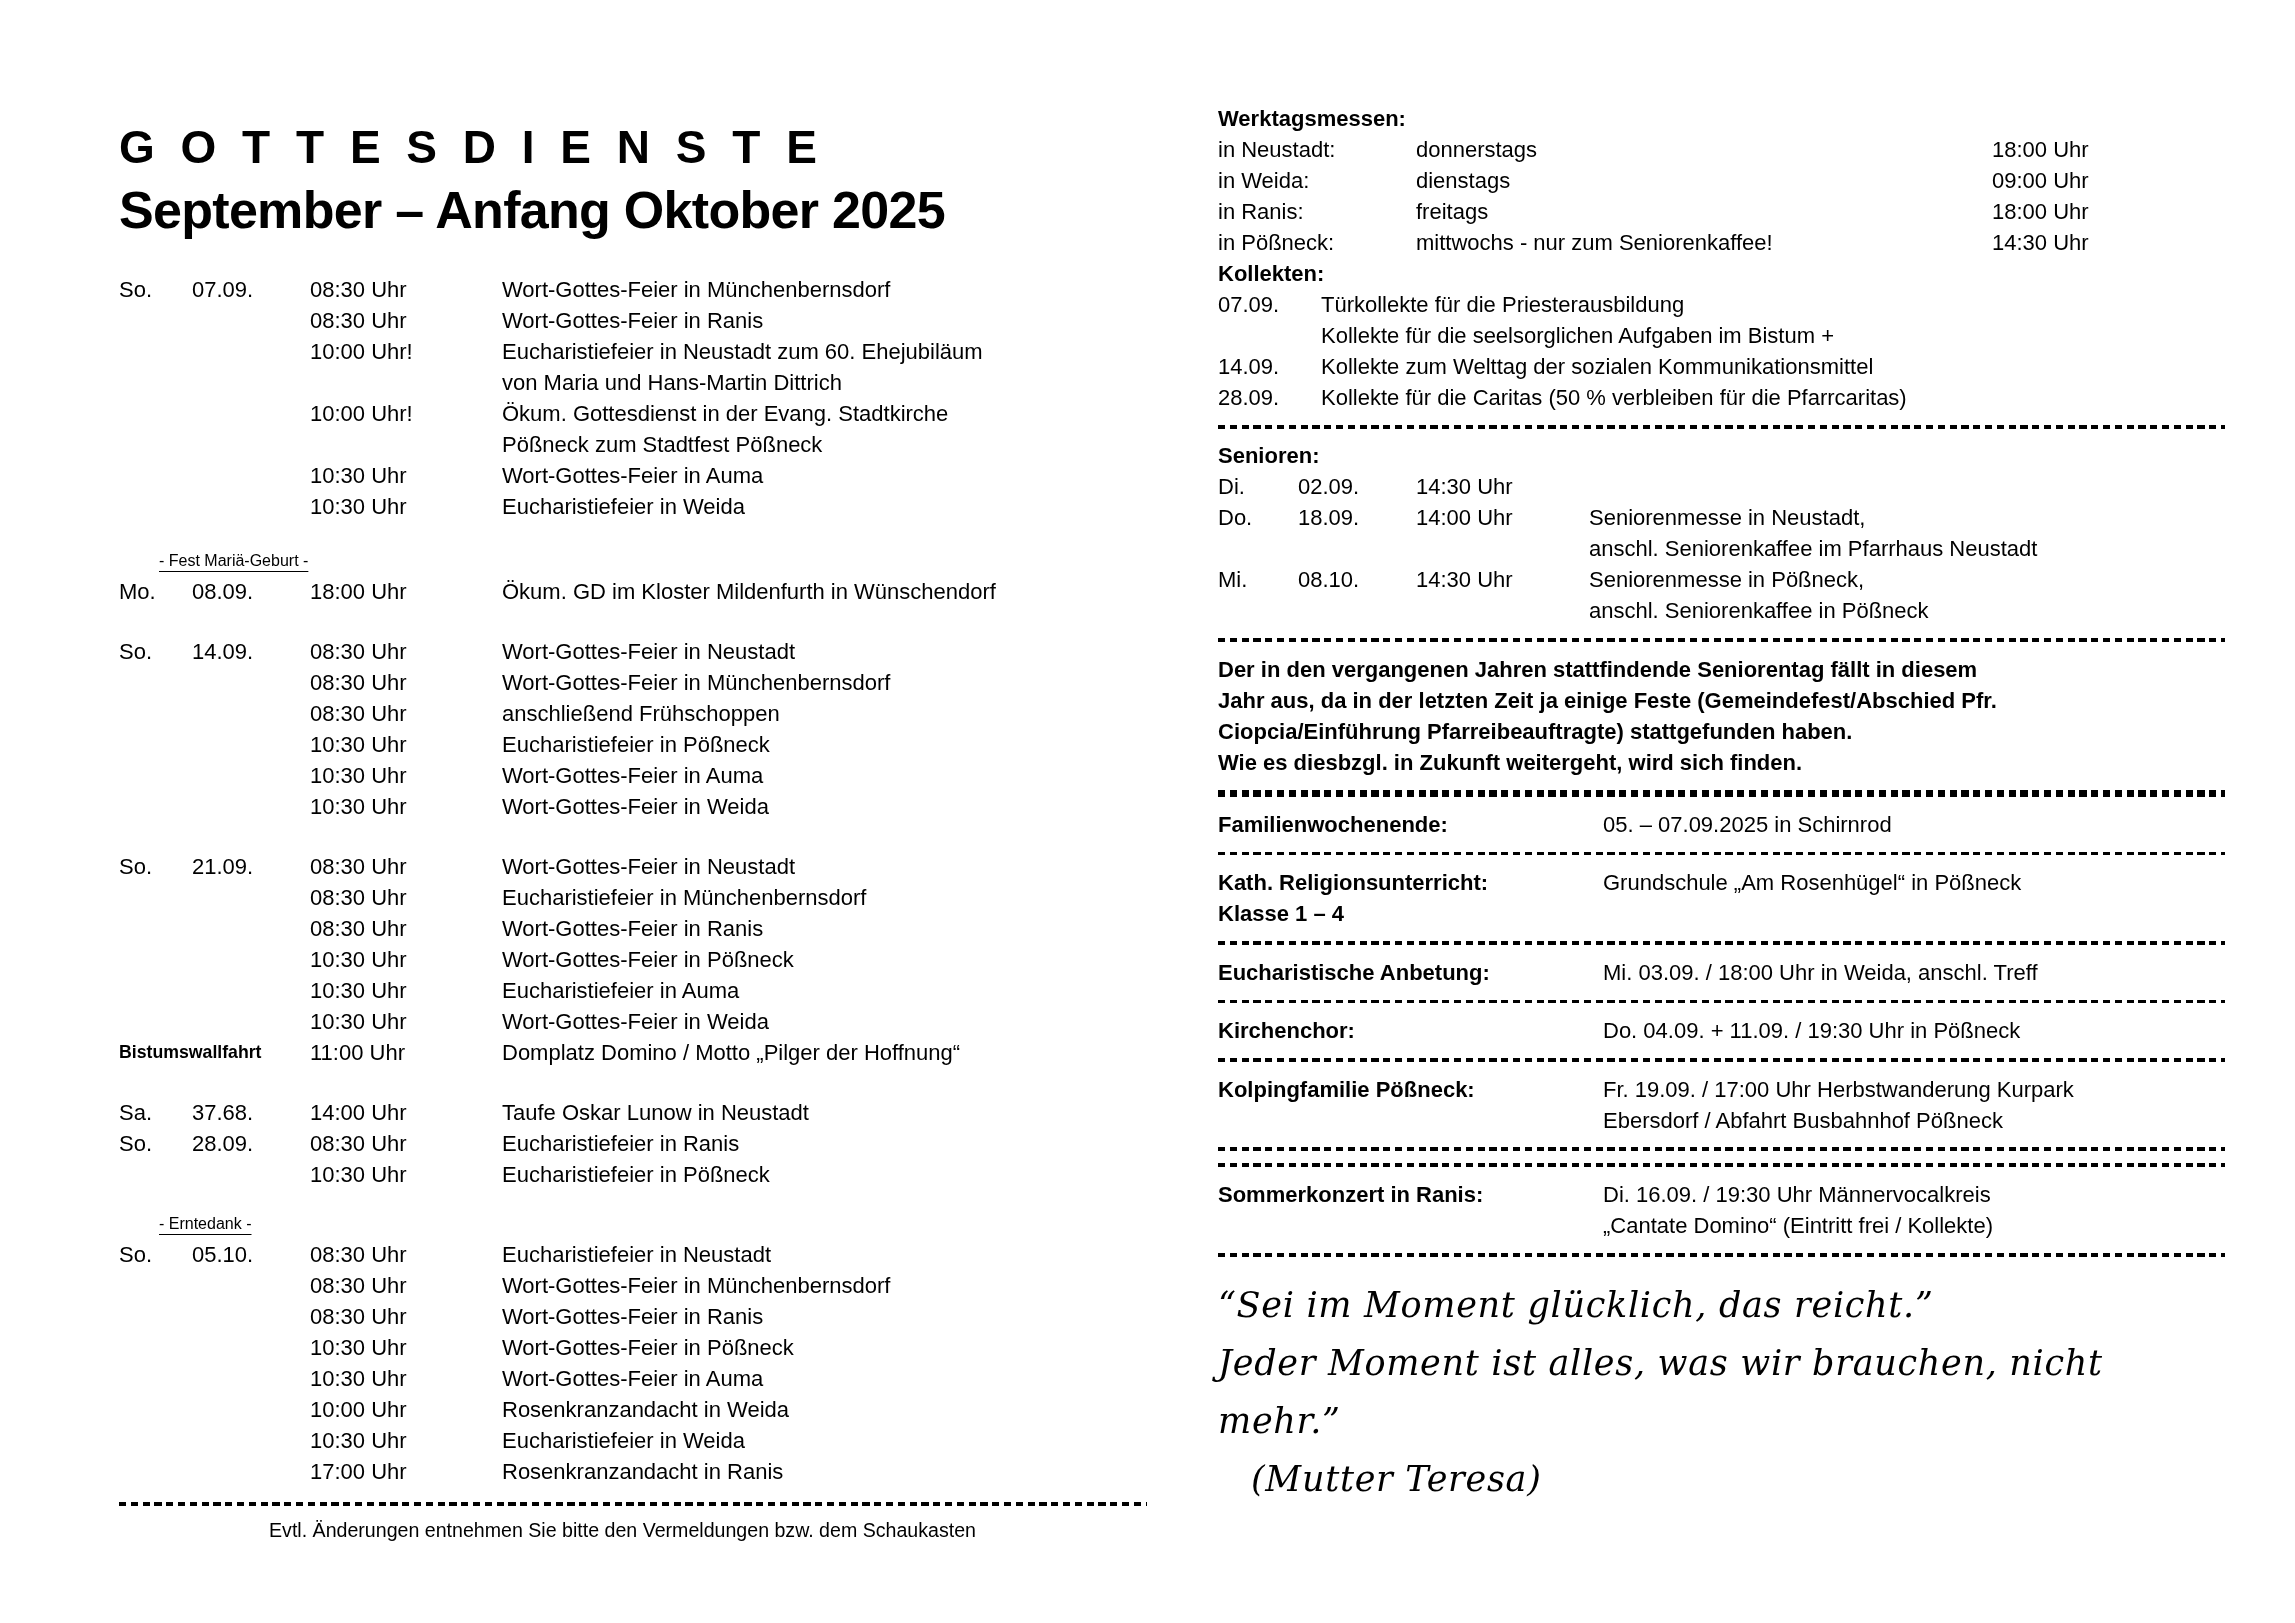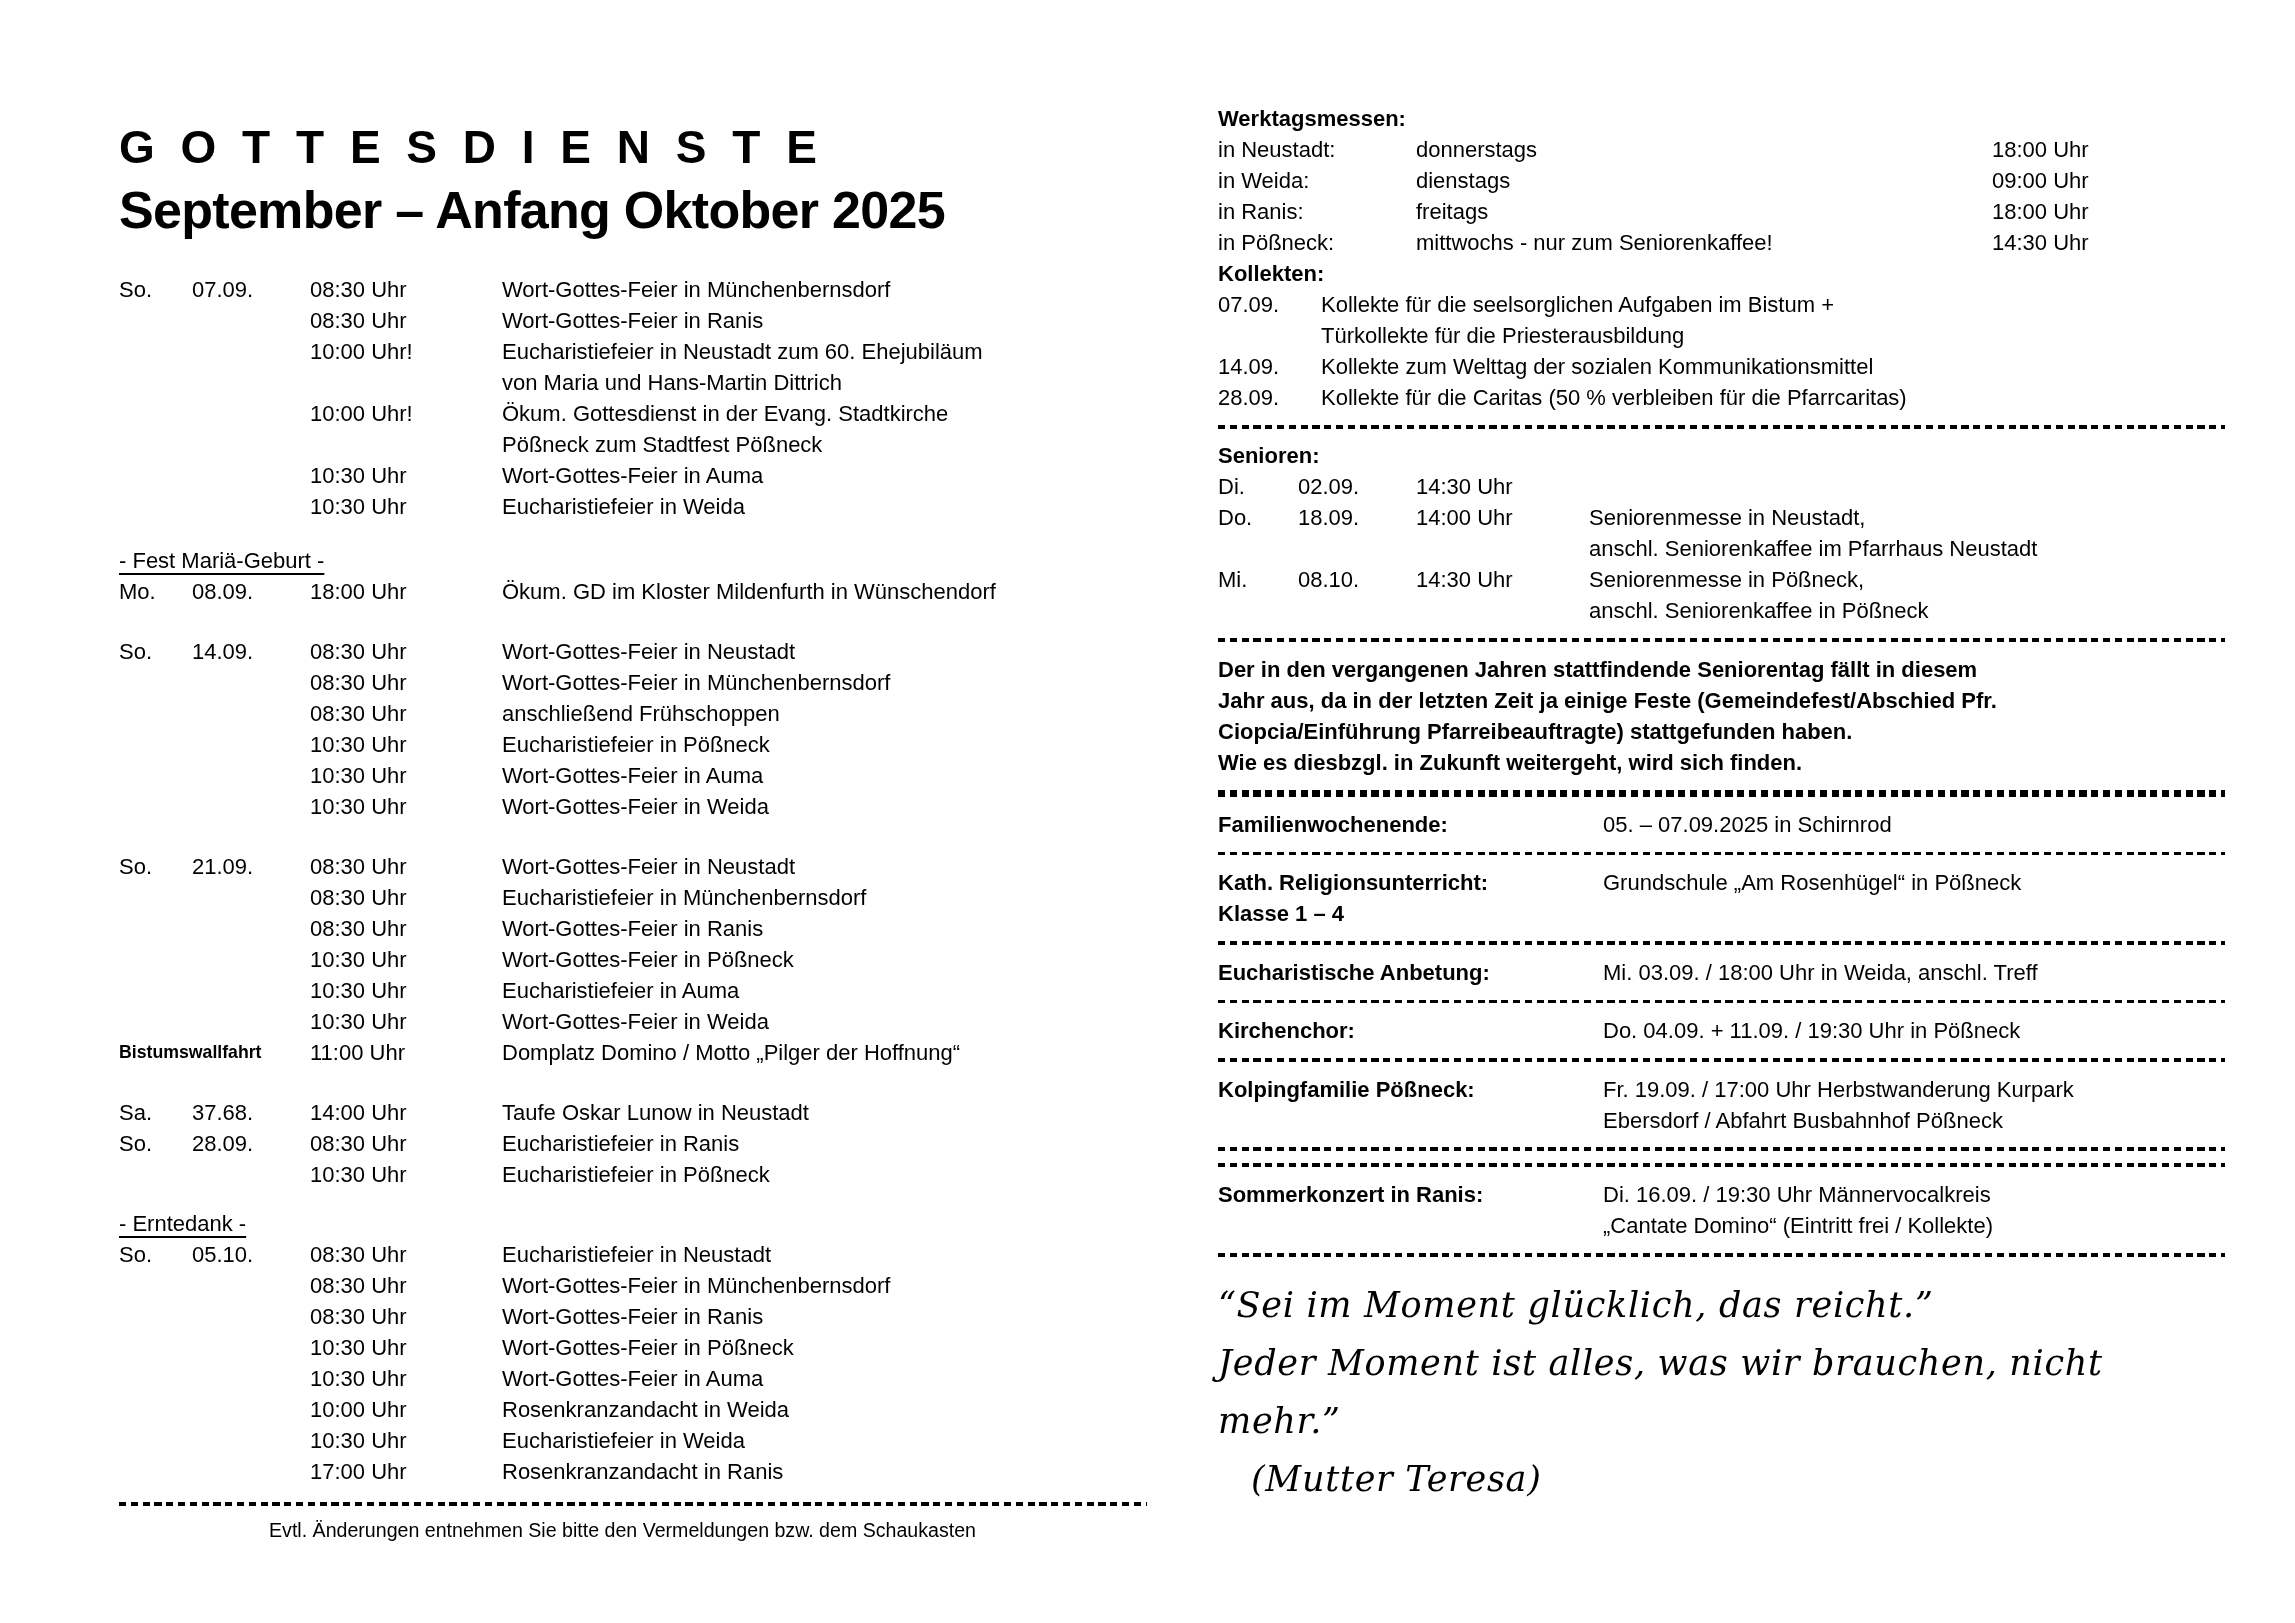--- a/index.html
+++ b/index.html
@@ -11,21 +11,21 @@
   
   .left-col  { position:absolute; left:119px; top:121px;  width:1028px; }
   .right-col { position:absolute; left:1218px; top:103px; width:1007px; font-size:22px; line-height:31px; }
 
   .t1 { font-weight:bold; font-size:46px; line-height:52px; letter-spacing:6.5px; }
   .t2 { font-weight:bold; font-size:52px; line-height:60px; margin-top:6.5px; letter-spacing:-0.7px; }
 
   .sch { display:grid; grid-template-columns:73px 118px 192px 1fr; font-size:22px; line-height:31px; }
   .mt-first { margin-top:34px; }
   .mt-group { margin-top:29px; }
-  .sec-label { margin-top:23.6px; font-size:22px; line-height:31px; text-decoration:underline; text-underline-offset:5.2px; width:max-content; }
+  .sec-label { margin-top:23.6px; font-size:16px; line-height:31px; text-decoration:underline; text-underline-offset:5.2px; width:max-content;margin-left:40px; }
   .cell { white-space:nowrap; }
   .tag-cell { grid-column:1 / span 2; font-weight:bold; font-size:17.7px; line-height:31px; white-space:nowrap; }
 
   .sep {
     height:3.9px; margin:11.8px 0; width:100%;
     background:repeating-linear-gradient(to right, #000 0 7.2px, transparent 7.2px 11.8px);
   }
   .sep.bold { height:7.2px; }
   .left-sep { margin-top:14.4px; }
   .footer-note { font-size:19.6px; line-height:27.5px; margin-top:9.2px; text-align:center; width:1007px; }
@@ -249,22 +249,22 @@
   <div class="wk-row">
     <div>in Pößneck:</div>
     <div>mittwochs - nur zum Seniorenkaffee!</div>
     <div>14:30 Uhr</div>
   </div>
 
   <div class="h-bold">Kollekten:</div>
   <div class="kol-row">
     <div>07.09.</div>
     <div>
+      <div>Türkollekte für die Priesterausbildung</div>
       <div>Kollekte für die seelsorglichen Aufgaben im Bistum +</div>
-      <div>Türkollekte für die Priesterausbildung</div>
     </div>
   </div>
   <div class="kol-row">
     <div>14.09.</div>
     <div>Kollekte zum Welttag der sozialen Kommunikationsmittel</div>
   </div>
   <div class="kol-row">
     <div>28.09.</div>
     <div>Kollekte für die Caritas (50 % verbleiben für die Pfarrcaritas)</div>
   </div>

